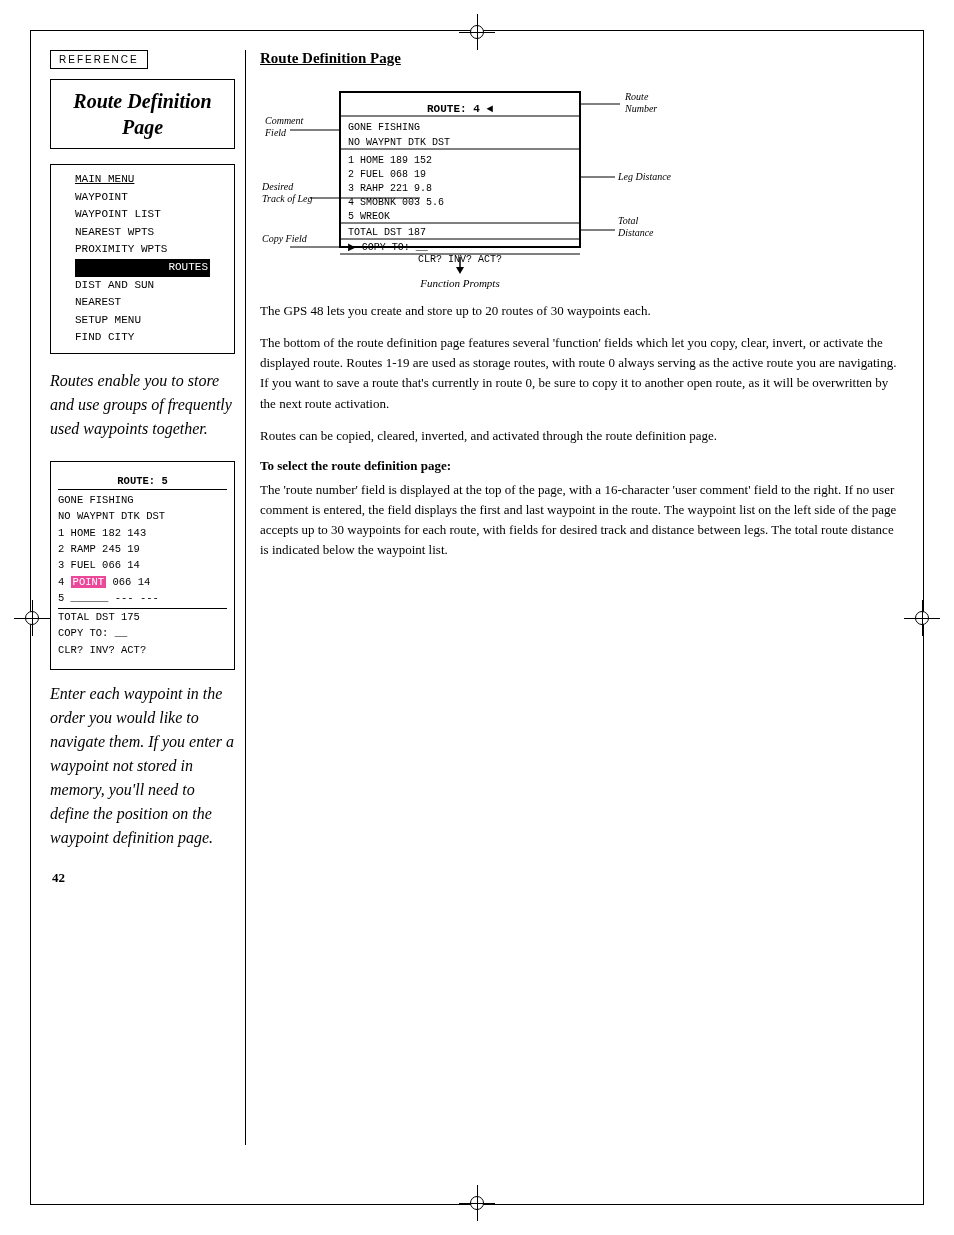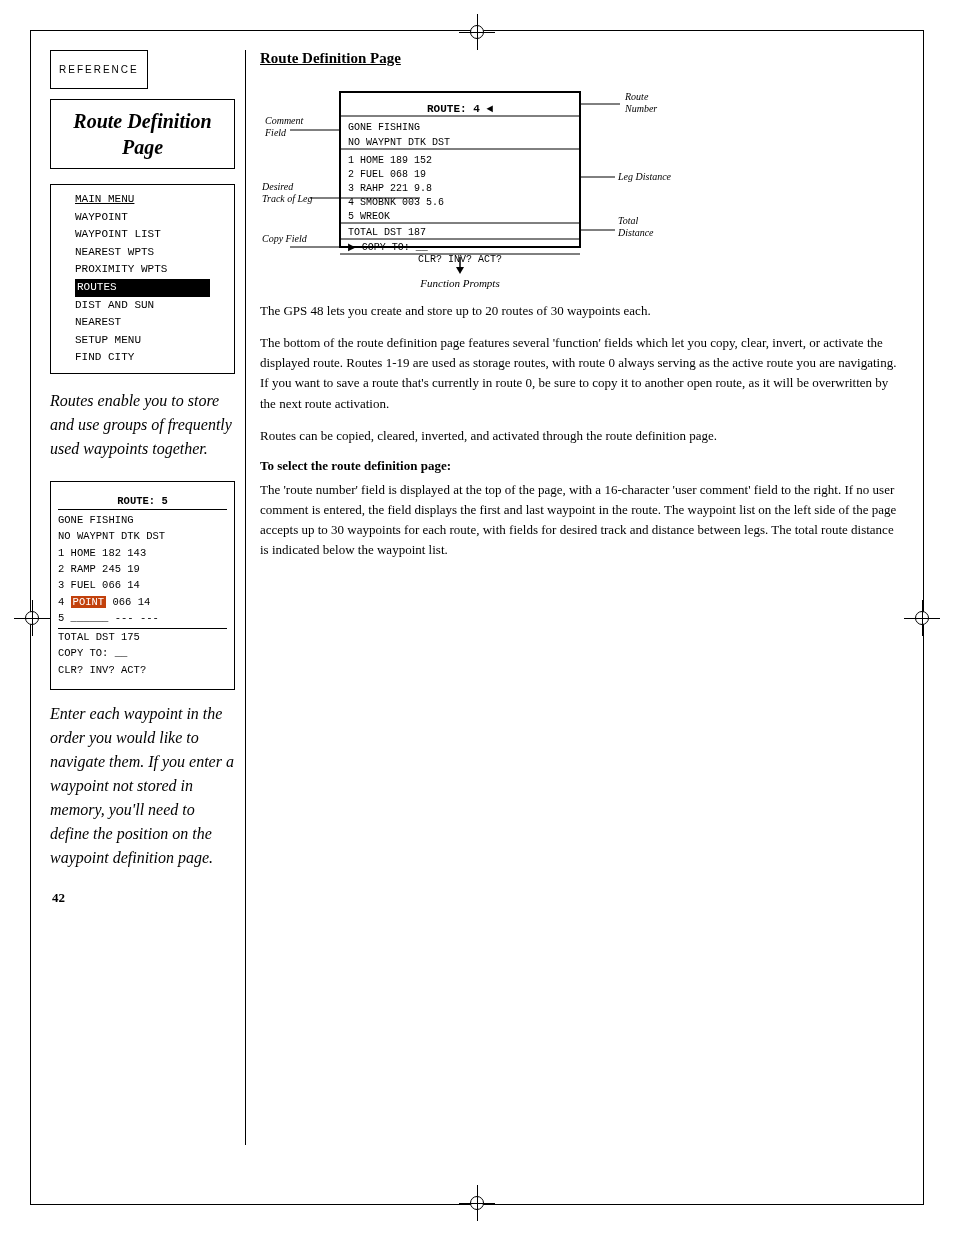--- a/index.html
+++ b/index.html
@@ -81,21 +81,21 @@
     .right-col {
       position: absolute;
       left: 210px;
       top: 0;
       right: 0;
     }
 
     
     .reference-badge {
       border: 1px solid #000;
-      padding: 13px 8px;
+      padding: 3px 8px;
       font-size: 10px;
       font-family: Arial, sans-serif;
       letter-spacing: 2px;
       text-transform: uppercase;
       display: inline-block;
       margin-bottom: 10px;
     }
 
     
     .section-title-box {
@@ -117,20 +117,21 @@
       font-size: 11px;
       line-height: 1.6;
       margin-bottom: 15px;
     }
     .menu-box .menu-item { display: block; }
     .menu-box .menu-item-highlight {
       display: block;
       background: #000;
       color: #fff;
       padding: 0 2px;
+      text-align: right;
     }
     .menu-box .menu-item-underline {
       text-decoration: underline;
     }
 
     
     .caption {
       font-style: italic;
       font-size: 16px;
       line-height: 1.5;
@@ -139,21 +140,21 @@
 
     
     .gps-screen {
       border: 1px solid #000;
       padding: 11px 7px;
       font-family: 'Courier New', Courier, monospace;
       font-size: 10.5px;
       line-height: 1.55;
       margin-bottom: 12px;
     }
-    .highlight { background: #c2410c; color: #fff; padding: 0 2px; }
+    .highlight { background: #ec4899; color: #fff; padding: 0 2px; }
 
     
     .page-number {
       position: absolute;
       bottom: 0;
       left: 2px;
       font-size: 13px;
       font-weight: bold;
     }
 

